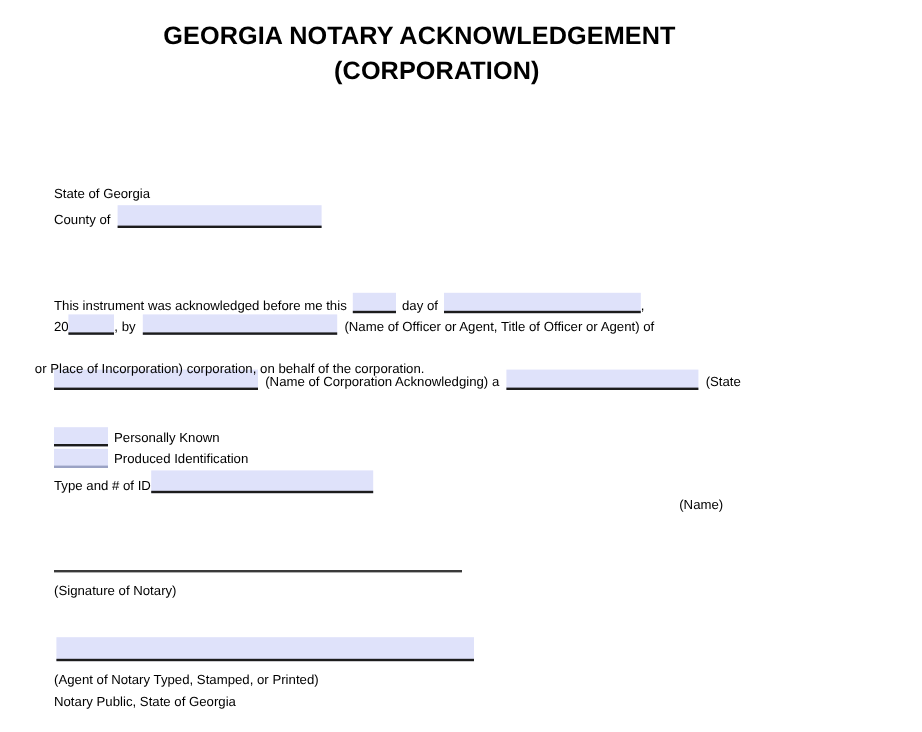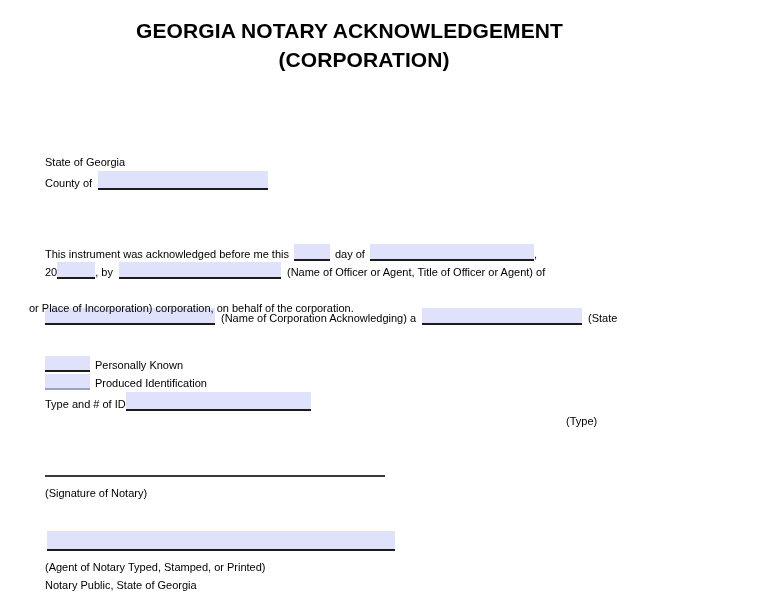--- a/index.html
+++ b/index.html
@@ -131,21 +131,21 @@
   <div class="field-block" style="left:45px; top:356px; width:45px; height:14px;"></div>
   <div class="txt" id="personally-known-label">Personally Known</div>
 
   <div class="field-block soft" style="left:45px; top:374px; width:45px; height:14px;"></div>
   <div class="txt" id="produced-id-label">Produced Identification</div>
 
   <div class="txt" id="type-id-line">
     <span>Type and # of ID</span><span class="field tall" style="width:185px;"></span>
   </div>
 
-  <div class="txt" id="seal-label">(Type)</div>
+  <div class="txt" id="seal-label">(Name)</div>
 
   <div class="rule" style="left:45px; top:475px; width:340px;"></div>
   <div class="txt" id="signature-caption">(Signature of Notary)</div>
 
   <div class="field-block" style="left:47px; top:531px; width:348px; height:18px;"></div>
   <div class="txt" id="notary-name-caption">(Agent of Notary Typed, Stamped, or Printed)</div>
   <div class="txt" id="notary-public-line">Notary Public, State of Georgia</div>
 
 </div>
 

